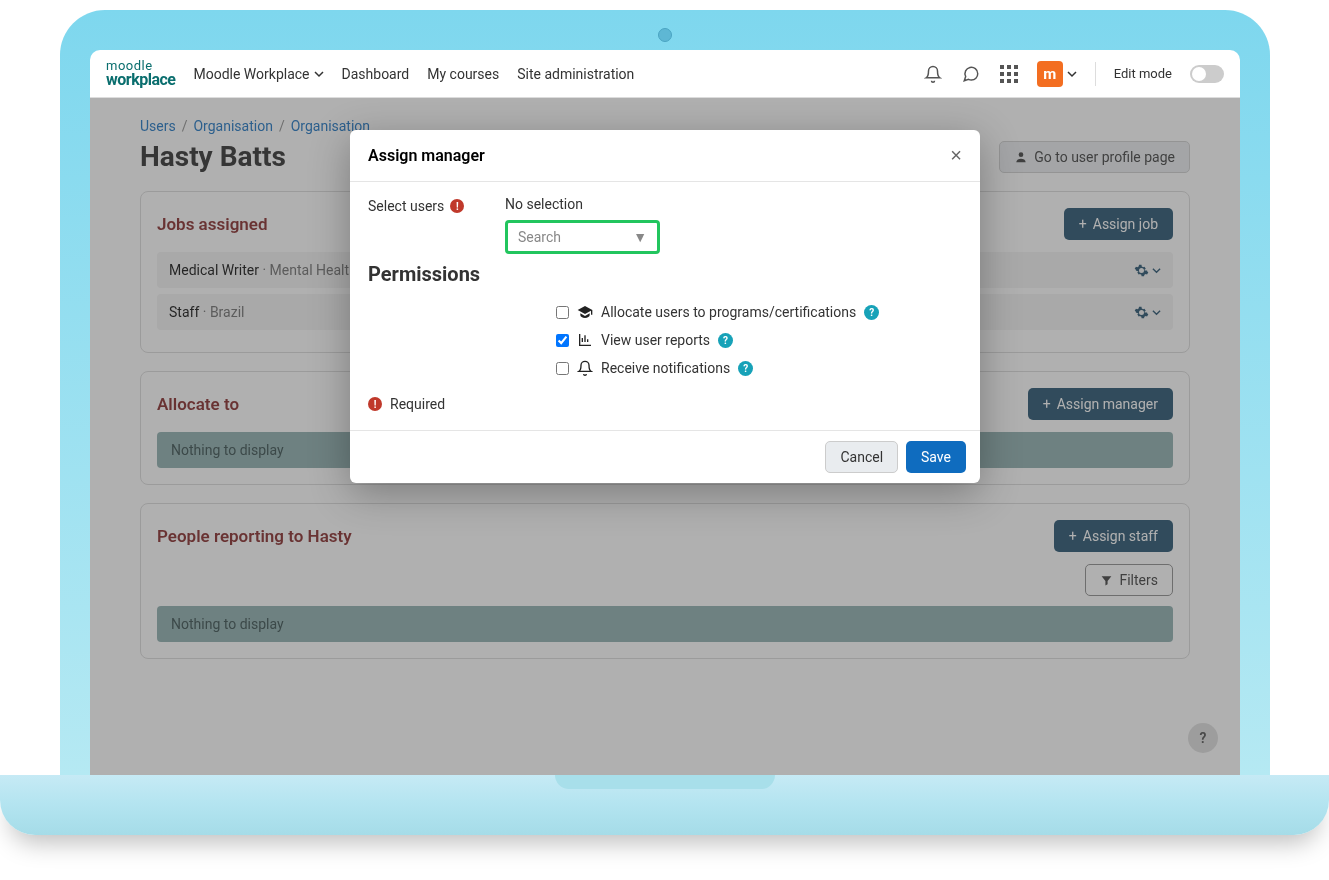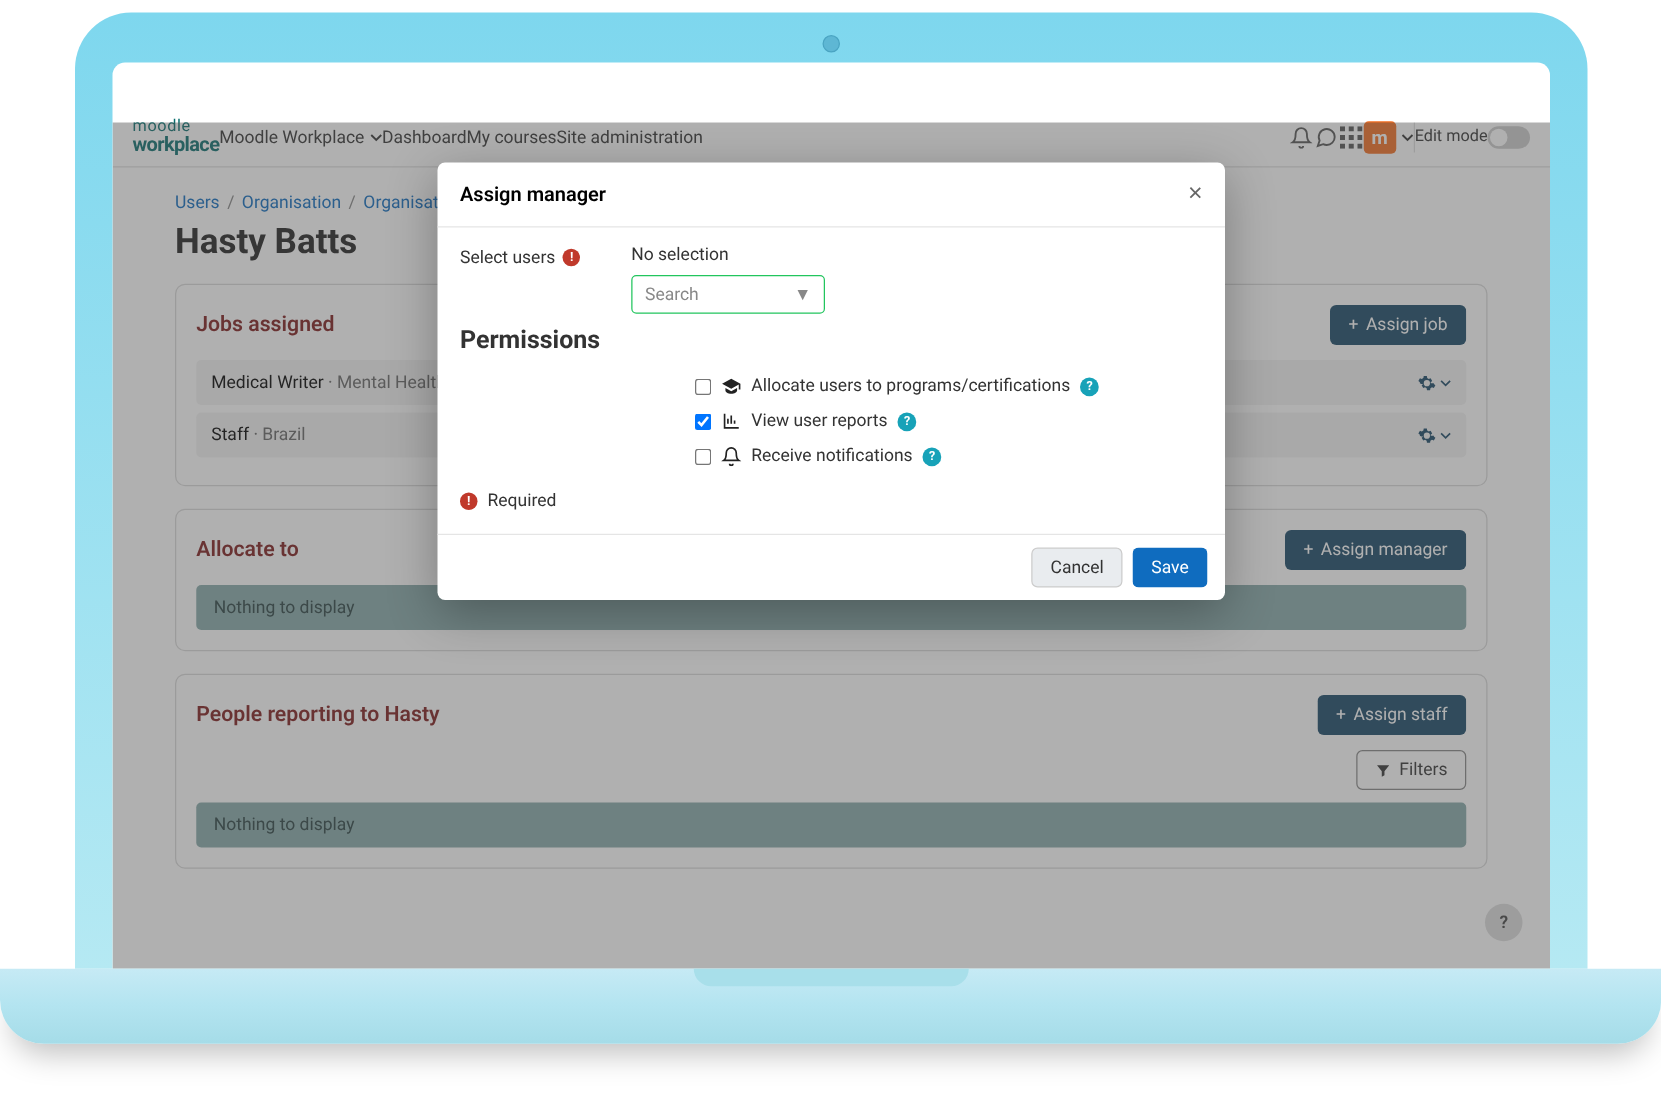--- a/index.html
+++ b/index.html
@@ -59,23 +59,23 @@
   border-radius: 10px 10px 0 0;
   overflow: hidden;
   position: relative;
 }
 .topbar {
   display: flex;
   align-items: center;
   height: 48px;
   padding: 0 16px;
   border-bottom: 1px solid #ddd;
+  gap: 18px;
   font-size: 14px;
   color: #333;
-  margin-top: 36px;
 }
 .brand { font-size: 13px; color: #0a6e6e; line-height: 1; }
 .brand .line1 { font-weight: 400; letter-spacing: 0.5px; }
 .brand .line2 { font-weight: 700; font-size: 16px; letter-spacing: -0.5px; }
 .nav-item { color: #333; cursor: pointer; display: flex; align-items: center; gap: 4px; }
 .spacer { flex: 1; }
 .topbar-icon { width: 20px; height: 20px; color: #555; display: inline-flex; align-items: center; justify-content: center; }
 .avatar-m { width: 26px; height: 26px; background: #f36e21; border-radius: 4px; color: #fff; font-weight: 700; font-size: 15px; display: flex; align-items: center; justify-content: center; }
 .toggle { width: 34px; height: 18px; background: #ccc; border-radius: 10px; position: relative; }
 .toggle::after { content:""; position:absolute; left:2px; top:2px; width:14px; height:14px; background:#fff; border-radius:50%; }
@@ -104,21 +104,21 @@
 .modal-header { display: flex; justify-content: space-between; align-items: center; padding: 14px 18px; border-bottom: 1px solid #e5e5e5; }
 .modal-title { font-size: 16px; font-weight: 600; }
 .close-x { font-size: 20px; color: #666; cursor: pointer; background: none; border: none; }
 .modal-body { padding: 14px 18px 18px 18px; font-size: 14px; color: #333; }
 .modal-desc { margin-bottom: 20px; }
 .form-row { display: flex; align-items: flex-start; gap: 12px; }
 .form-label-col { width: 125px; display: flex; align-items: center; gap: 6px; padding-top: 2px; }
 .req-dot { width: 14px; height: 14px; background: #c0392b; border-radius: 50%; color: #fff; font-size: 10px; display: inline-flex; align-items: center; justify-content: center; font-weight: 700; }
 .form-input-col { flex: 1; }
 .no-selection { margin-bottom: 8px; color: #333; }
-.search-select { display: inline-flex; align-items: center; border: 1px solid #22c55e; border-radius: 4px; padding: 6px 10px; width: 155px; justify-content: space-between; color: #888; font-size: 14px; cursor: pointer; }
+.search-select { display: inline-flex; align-items: center; border: 3px solid #22c55e; border-radius: 4px; padding: 6px 10px; width: 155px; justify-content: space-between; color: #888; font-size: 14px; cursor: pointer; }
 .section-title { font-size: 20px; font-weight: 700; margin: 8px 0 12px 0; }
 .perm-row { display: flex; align-items: center; gap: 8px; padding: 6px 0 6px 188px; font-size: 14px; }
 .perm-check { width: 13px; height: 13px; }
 .help-q { width: 15px; height: 15px; background: #17a2b8; color: #fff; border-radius: 50%; font-size: 10px; display: inline-flex; align-items: center; justify-content: center; font-weight: 700; }
 .required-note { display: flex; align-items: center; gap: 8px; margin-top: 14px; font-size: 14px; }
 .modal-footer { border-top: 1px solid #e5e5e5; padding: 10px 14px; display: flex; justify-content: flex-end; gap: 8px; align-items: flex-end; }
 svg { display: block; }
 </style>
 </head>
 <body>
@@ -184,20 +184,29 @@
     <div class="content">
       <div class="breadcrumb">
         <span>Users</span>
         <span class="sep">/</span>
         <span>Organisation</span>
         <span class="sep">/</span>
         <span>Organisation</span>
       </div>
       <div class="page-head">
         <h1 class="page-title">Hasty Batts</h1>
+        <div class="btn btn-secondary">
+          <span>
+            <svg width="14" height="14" viewBox="0 0 24 24" fill="#333">
+                <circle cx="12" cy="8" r="4"></circle>
+                <path d="M4 21c0-4 4-6 8-6s8 2 8 6"></path>
+              </svg>
+          </span>
+          <span>Go to user profile page</span>
+        </div>
       </div>
 
       <div class="panel">
         <div class="panel-head">
           <div class="panel-title">Jobs assigned</div>
           <div class="btn btn-primary-dark">
             <span>+</span>
             <span>Assign job</span>
           </div>
         </div>

